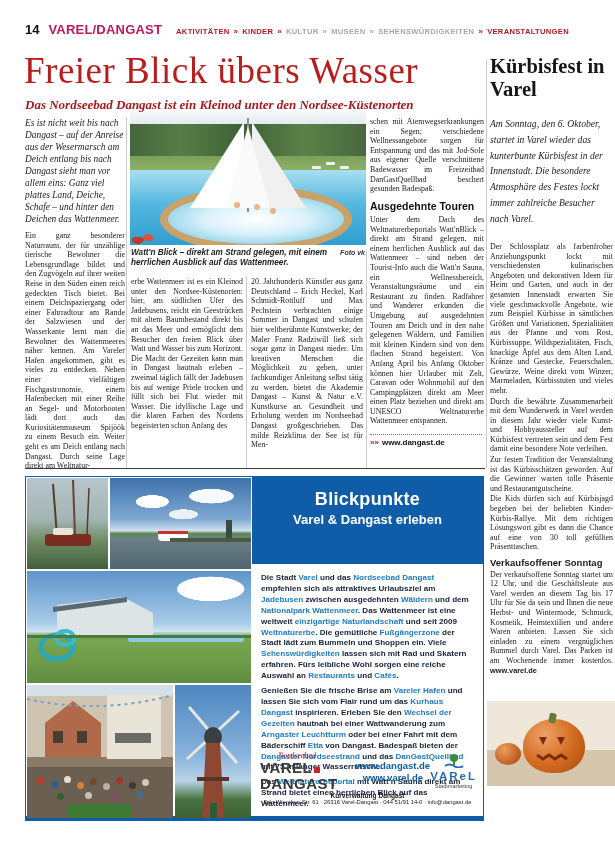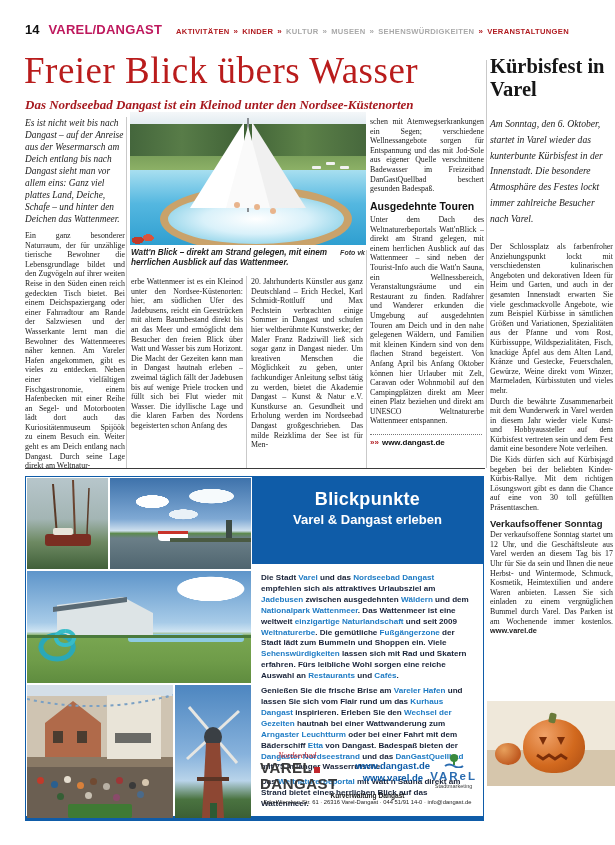--- a/index.html
+++ b/index.html
@@ -184,20 +184,21 @@
   <div class="dotted" style="left:370px;top:434px;width:112px;"></div>
   <div class="linkline" style="left:370px;top:438px;">
     <span class="arrows">»»</span><span>www.dangast.de</span>
   </div>
 
   <h2 class="k-title">Kürbisfest in Varel</h2>
   <div class="k-intro">Am Sonntag, den 6. Oktober, startet in Varel wieder das kunterbunte Kürbisfest in der Innenstadt. Die besondere Atmosphäre des Festes lockt immer zahlreiche Besucher nach Varel.</div>
   <div class="txt k-body">
     <p>Der Schlossplatz als farbenfroher Anziehungspunkt lockt mit verschiedensten kulinarischen Angeboten und dekorativen Ideen für Heim und Garten, und auch in der gesamten Innenstadt erwarten Sie viele geschmackvolle Angebote, wie zum Beispiel Kürbisse in sämtlichen Größen und Variationen, Spezialitäten aus der Pfanne und vom Rost, Kürbissuppe, Wildspezialitäten, Fisch, knackige Äpfel aus dem Alten Land, Kränze und Gestecke, Feuerschalen, Gewürze, Weine direkt vom Winzer, Marmeladen, Kürbisstuten und vieles mehr.</p>
     <p>Durch die bewährte Zusammenarbeit mit dem Wunderwerk in Varel werden in diesem Jahr wieder viele Kunst- und Hobbyaussteller auf dem Kürbisfest vertreten sein und dem Fest damit eine besondere Note verleihen.</p>
+    <p>Zur festen Tradition der Veranstaltung ist das Kürbisschätzen geworden. Auf die Gewinner warten tolle Präsente und Restaurantgutscheine.</p>
     <p>Die Kids dürfen sich auf Kürbisjagd begeben bei der beliebten Kinder-Kürbis-Rallye. Mit dem richtigen Lösungswort gibt es dann die Chance auf eine von 30 toll gefüllten Präsenttaschen.</p>
     <div class="sub">Verkaufsoffener Sonntag</div>
     <p><span>Der verkaufsoffene Sonntag startet um 12 Uhr, und die Geschäftsleute aus Varel werden an diesem Tag bis 17 Uhr für Sie da sein und Ihnen die neue Herbst- und Wintermode, Schmuck, Kosmetik, Heimtextilien und andere Waren anbieten. Lassen Sie sich einladen zu einem vergnüglichen Bummel durch Varel. Das Parken ist am Wochenende immer kostenlos. </span><span class="bold">www.varel.de</span></p>
   </div>
 
   <div class="ph" style="left:487px;top:701px;width:128px;height:85px;">
     <div class="pk-bg"></div>
     <div class="pk-small"></div>
     <div class="pk-main"></div>
     <div class="pk-stem"></div>

